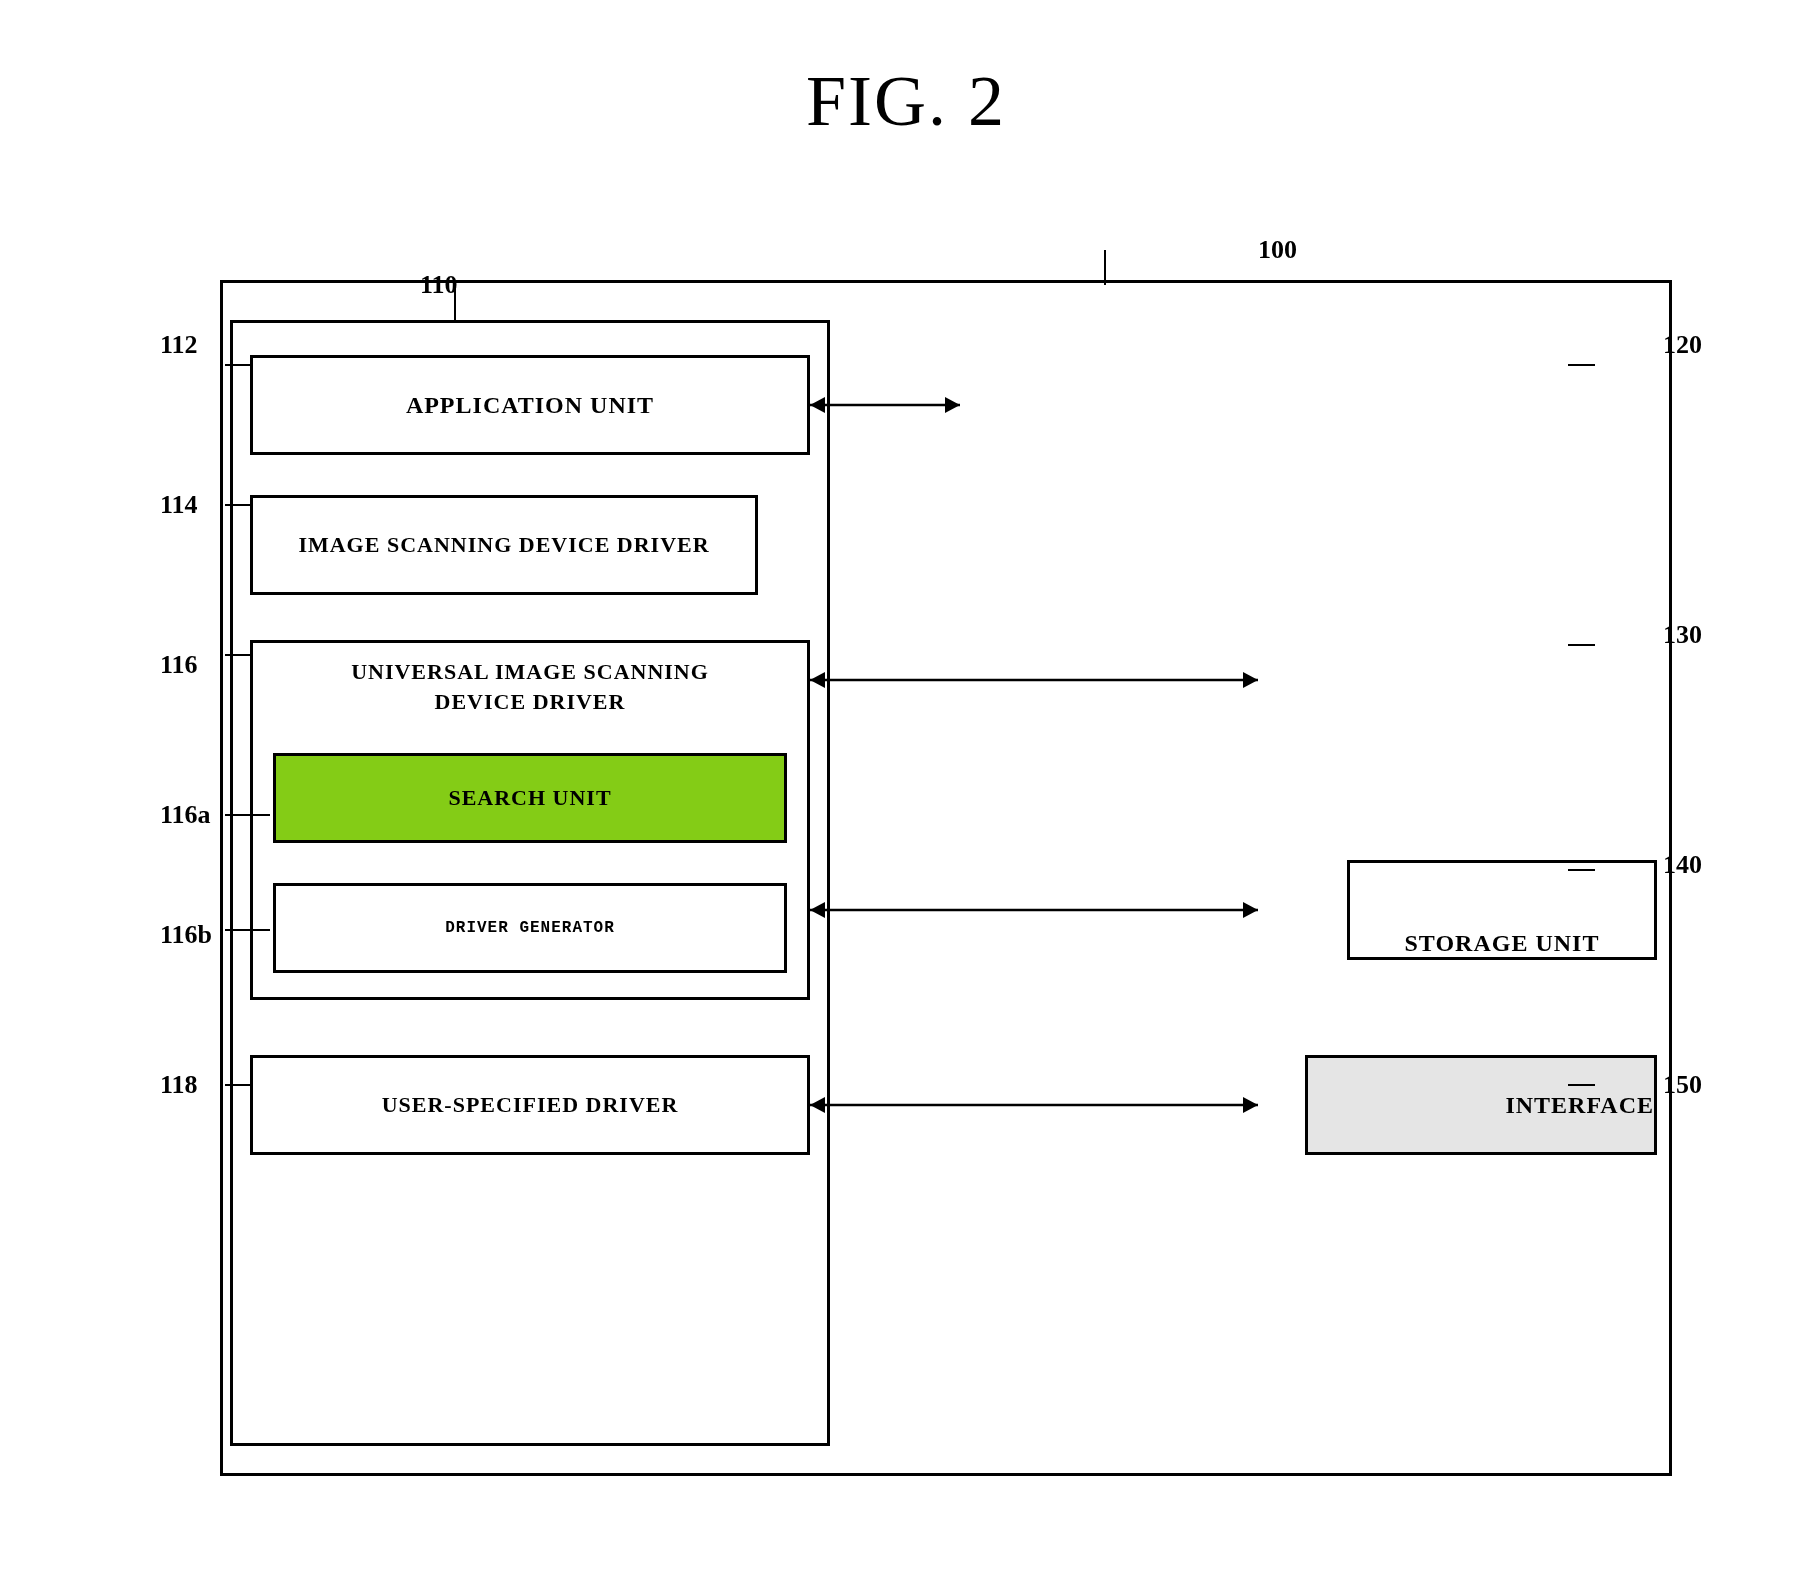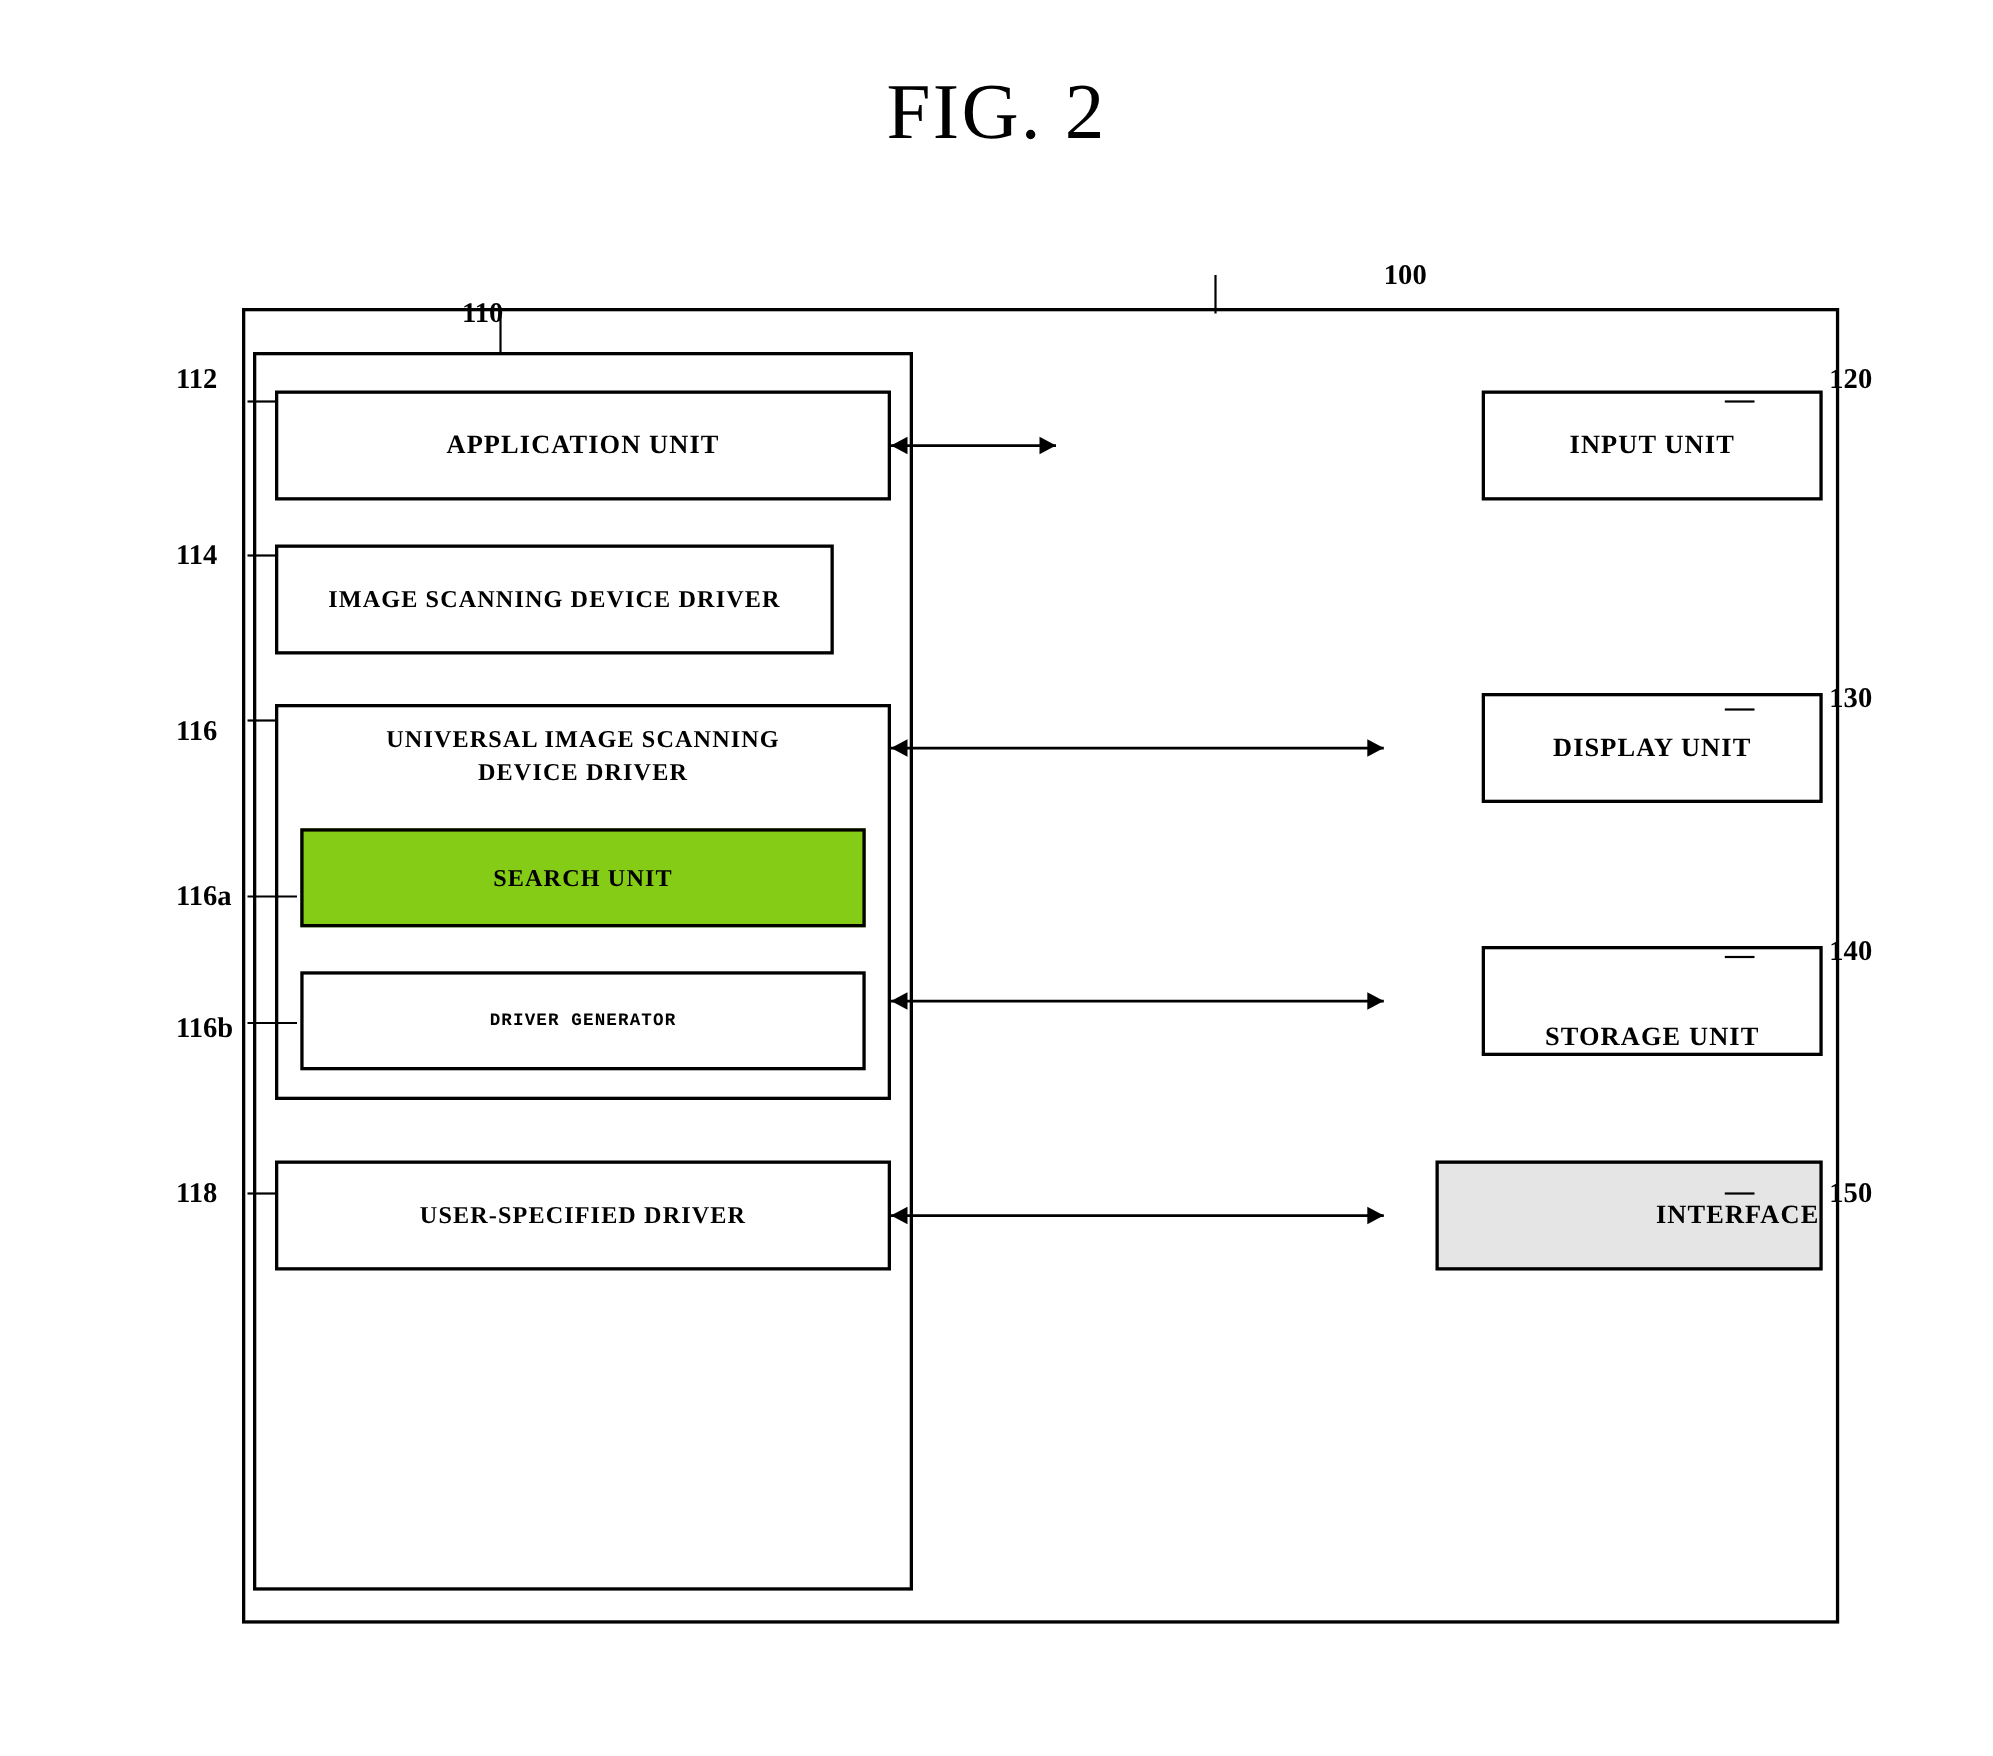--- a/index.html
+++ b/index.html
@@ -124,27 +124,21 @@
 
     <div style="position:absolute; top:240px; left:20px; right:20px; height:90px; border:3px solid #000; background:#fff; display:flex; align-items:center; justify-content:center;">
       <span style="font-family:Liberation Mono, monospace; font-size:16px; font-weight:bold; letter-spacing:1px;">DRIVER GENERATOR</span>
     </div>
   </div>
 
   <div style="position:absolute; top:855px; left:150px; width:560px; height:100px; border:3px solid #000; background:#fff; display:flex; align-items:center; justify-content:center;">
     <span style="font-family:'Times New Roman',serif; font-size:22px; font-weight:bold; letter-spacing:1px;">USER-SPECIFIED DRIVER</span>
   </div>
 
-  <div style="position:absolute; top:155px; right:55px; width:310px; height:100px; border:3px solid #000; background:#fff; display:flex; align-items:center; justify-content:center;">
-    <span style="font-family:'Times New Roman',serif; font-size:24px; font-weight:bold; letter-spacing:1px;">INPUT UNIT</span>
-  </div>
 
-  <div style="position:absolute; top:430px; right:55px; width:310px; height:100px; border:3px solid #000; background:#fff; display:flex; align-items:center; justify-content:center;">
-    <span style="font-family:'Times New Roman',serif; font-size:24px; font-weight:bold; letter-spacing:1px;">DISPLAY UNIT</span>
-  </div>
 
   <div style="position:absolute; top:660px; right:55px; width:310px; height:100px; border:3px solid #000; background:#fff; display:flex; align-items:flex-end; justify-content:center;">
     <span style="font-family:'Times New Roman',serif; font-size:24px; font-weight:bold; letter-spacing:1px;">STORAGE UNIT</span>
   </div>
 
   <div style="position:absolute; top:855px; right:55px; width:352px; height:100px; border:3px solid #000; background:#e5e5e5; display:flex; align-items:center; justify-content:flex-end;">
     <span style="font-family:'Times New Roman',serif; font-size:24px; font-weight:bold; letter-spacing:1px;">INTERFACE</span>
   </div>
 
   <svg class="svg-overlay" xmlns="http://www.w3.org/2000/svg">

